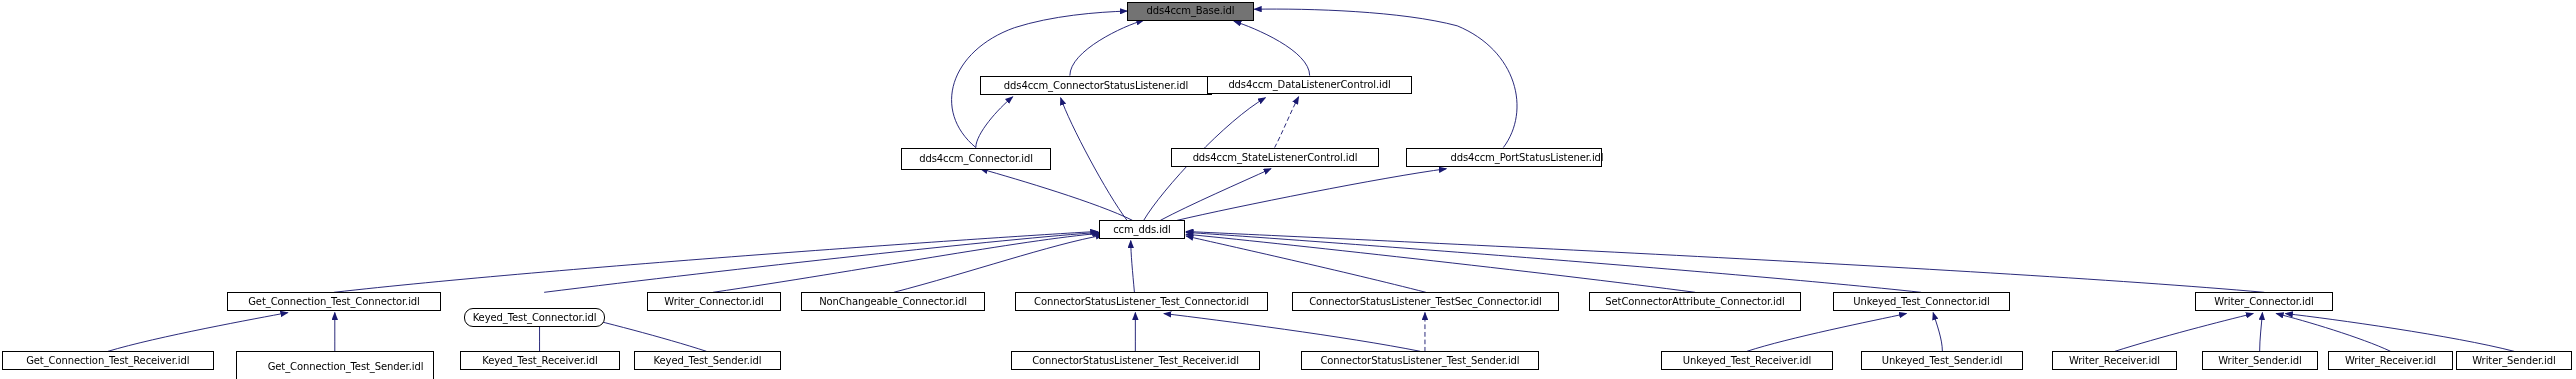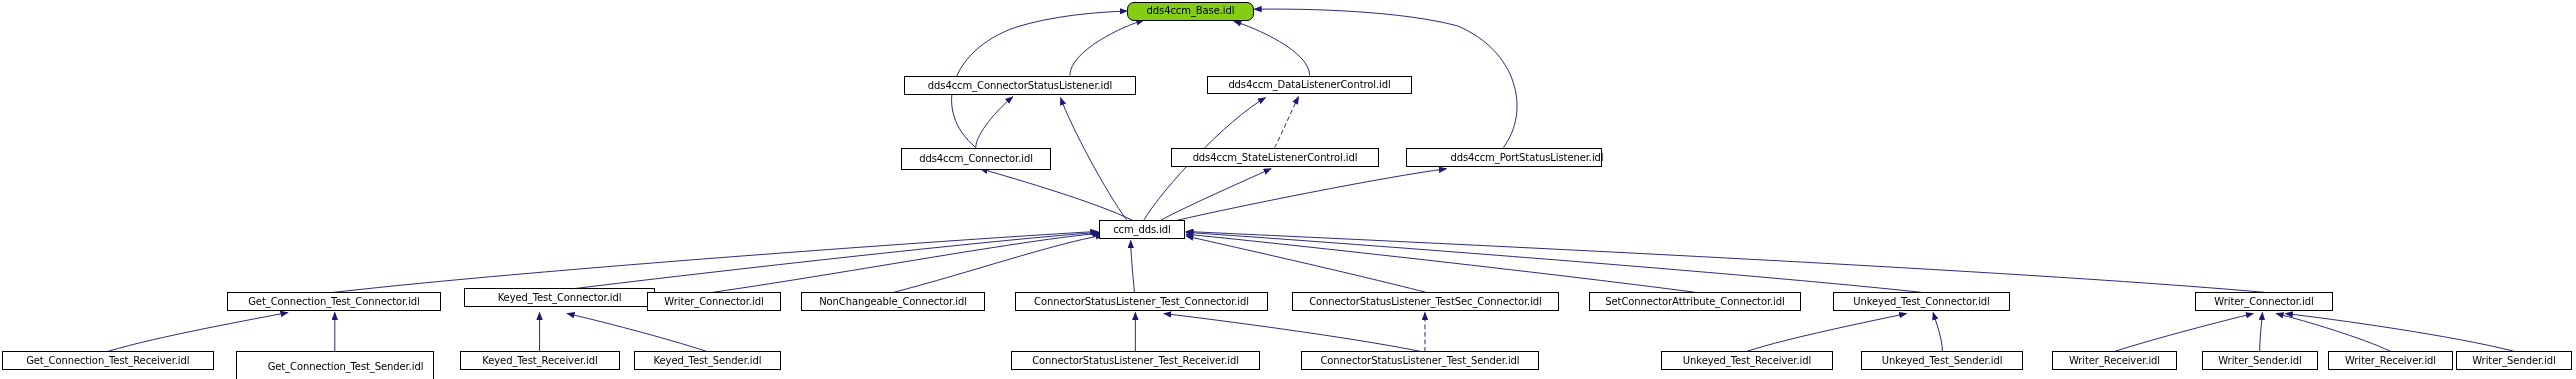--- a/index.html
+++ b/index.html
@@ -3,21 +3,21 @@
 <meta charset="utf-8">
 <style>
   html,body{margin:0;padding:0;background:#ffffff;}
   body{font-family:"DejaVu Sans","Liberation Sans",sans-serif;}
   #graph-root{position:relative;width:2576px;height:379px;background:#ffffff;overflow:hidden;}
   #graph-svg{position:absolute;left:0;top:0;width:2576px;height:379px;}
   .gnode{position:absolute;box-sizing:border-box;border:0.9px solid #000000;background:#ffffff;
          display:flex;align-items:center;justify-content:center;white-space:nowrap;
          font-family:"DejaVu Sans","Liberation Sans",sans-serif;font-size:10px;color:#000000;
          letter-spacing:-0.1px;line-height:1;}
-  .gnode.root{background:#84cc16;border-radius:7px;}
+  .gnode.root{background:#737373;}
   .gnode-label{pointer-events:none;}
 </style>
 </head>
 <body>
 
 <div id="graph-root">
   <svg id="graph-svg" viewBox="0 0 2793 411" preserveAspectRatio="none" xmlns="http://www.w3.org/2000/svg">
     <defs>
       <marker id="arrowhead" markerWidth="9" markerHeight="7" refX="8" refY="3.5" orient="auto" markerUnits="userSpaceOnUse">
         <polygon points="0 0, 9 3.5, 0 7" fill="#191970"></polygon>
@@ -56,42 +56,42 @@
         <path d="M2293,381 C2340,366 2410,348 2443,340" fill="none" stroke="#191970" stroke-width="1" marker-end="url(#arrowhead)"></path>
         <path d="M2450,381 C2450,368 2452,352 2453,339" fill="none" stroke="#191970" stroke-width="1" marker-end="url(#arrowhead)"></path>
         <path d="M2592,381 C2560,366 2500,348 2468,340" fill="none" stroke="#191970" stroke-width="1" marker-end="url(#arrowhead)"></path>
         <path d="M2726,381 C2660,364 2530,346 2478,340" fill="none" stroke="#191970" stroke-width="1" marker-end="url(#arrowhead)"></path>
       </g>
   </svg>
   <div id="nodes-layer">
       <div class="gnode root" style="left: 1127px; top: 1.8px; width: 127px; height: 19.4px;">
         <span class="gnode-label">dds4ccm_Base.idl</span>
       </div>
-      <div class="gnode" style="left: 904px; top: 76px; width: 232px; height: 19.4px;">
+      <div class="gnode" style="left: 980px; top: 76px; width: 232px; height: 19.4px;">
         <span class="gnode-label">dds4ccm_ConnectorStatusListener.idl</span>
       </div>
       <div class="gnode" style="left: 1207px; top: 76px; width: 205px; height: 18px;">
         <span class="gnode-label">dds4ccm_DataListenerControl.idl</span>
       </div>
       <div class="gnode" style="left: 901px; top: 148px; width: 150px; height: 22px;">
         <span class="gnode-label">dds4ccm_Connector.idl</span>
       </div>
       <div class="gnode" style="left: 1171px; top: 148px; width: 208px; height: 19.4px;">
         <span class="gnode-label">dds4ccm_StateListenerControl.idl</span>
       </div>
       <div class="gnode" style="left: 1406px; top: 148px; width: 196px; height: 19.4px; padding-left: 46px;">
         <span class="gnode-label">dds4ccm_PortStatusListener.idl</span>
       </div>
       <div class="gnode" style="left: 1099px; top: 220px; width: 86px; height: 19.4px;">
         <span class="gnode-label">ccm_dds.idl</span>
       </div>
       <div class="gnode" style="left: 227px; top: 292px; width: 214px; height: 19.4px;">
         <span class="gnode-label">Get_Connection_Test_Connector.idl</span>
       </div>
-      <div class="gnode" style="left: 464px; top: 288px; width: 191px; height: 19.4px;">
+      <div class="gnode" style="left: 464px; top: 308px; width: 141px; height: 19.4px; border-radius: 9px;">
         <span class="gnode-label">Keyed_Test_Connector.idl</span>
       </div>
       <div class="gnode" style="left: 647px; top: 292px; width: 134px; height: 19.4px;">
         <span class="gnode-label">Writer_Connector.idl</span>
       </div>
       <div class="gnode" style="left: 801px; top: 292px; width: 184px; height: 19.4px;">
         <span class="gnode-label">NonChangeable_Connector.idl</span>
       </div>
       <div class="gnode" style="left: 1008px; top: 292px; width: 253px; height: 19.4px; margin-left: 7px;">
         <span class="gnode-label">ConnectorStatusListener_Test_Connector.idl</span>

